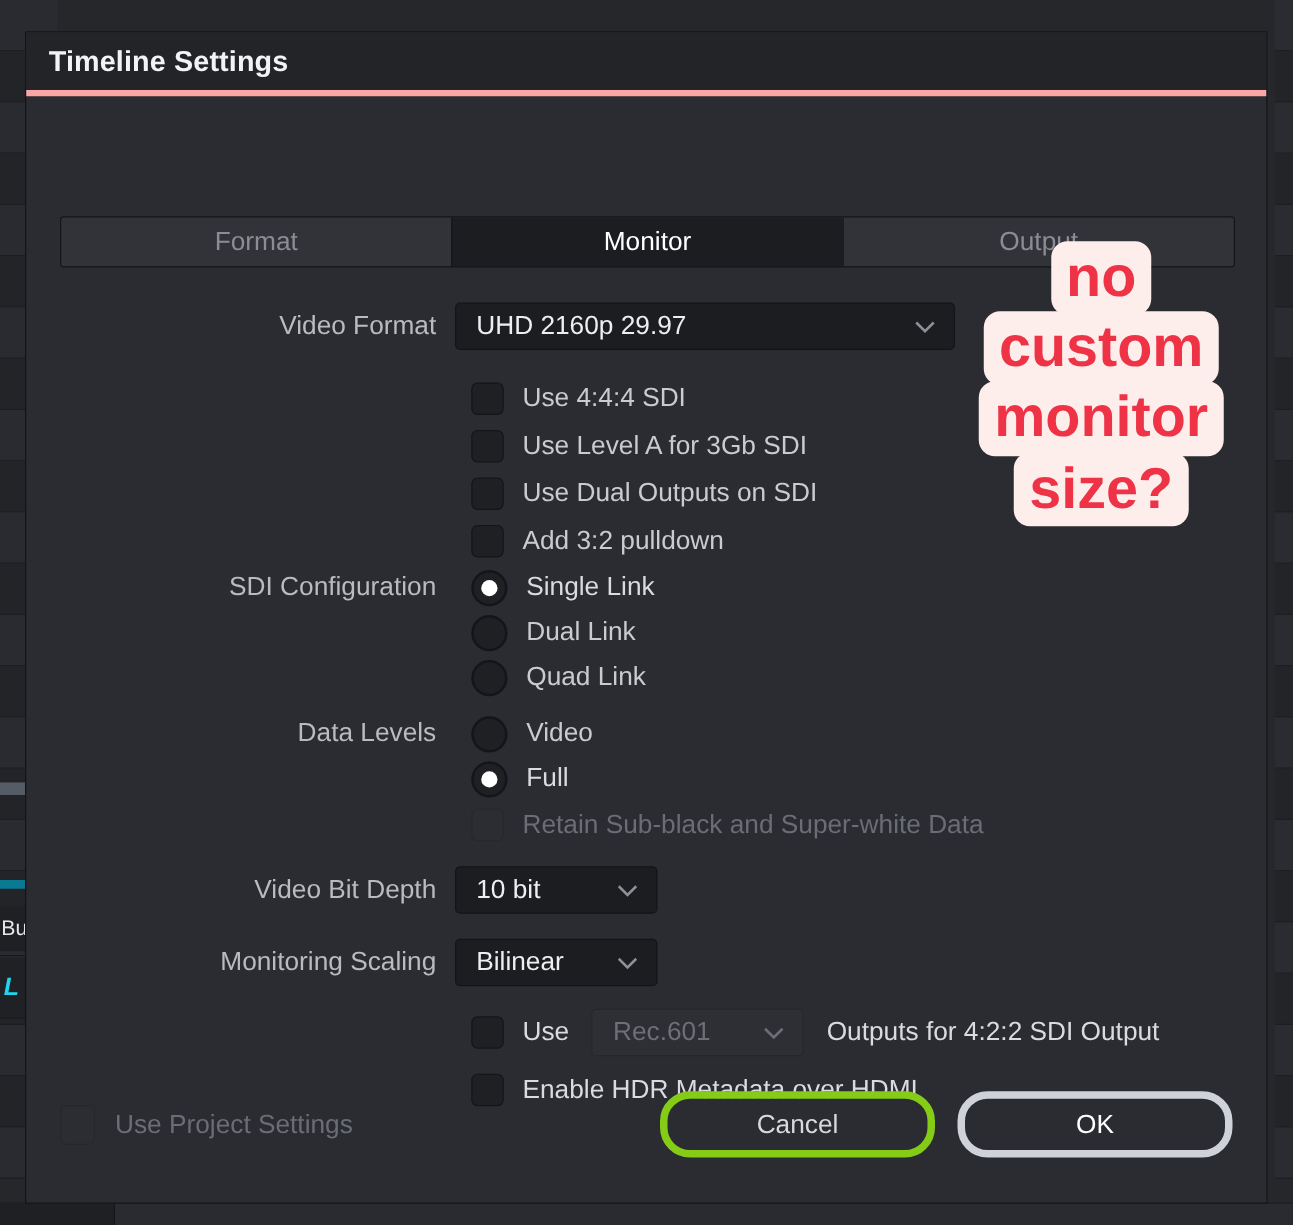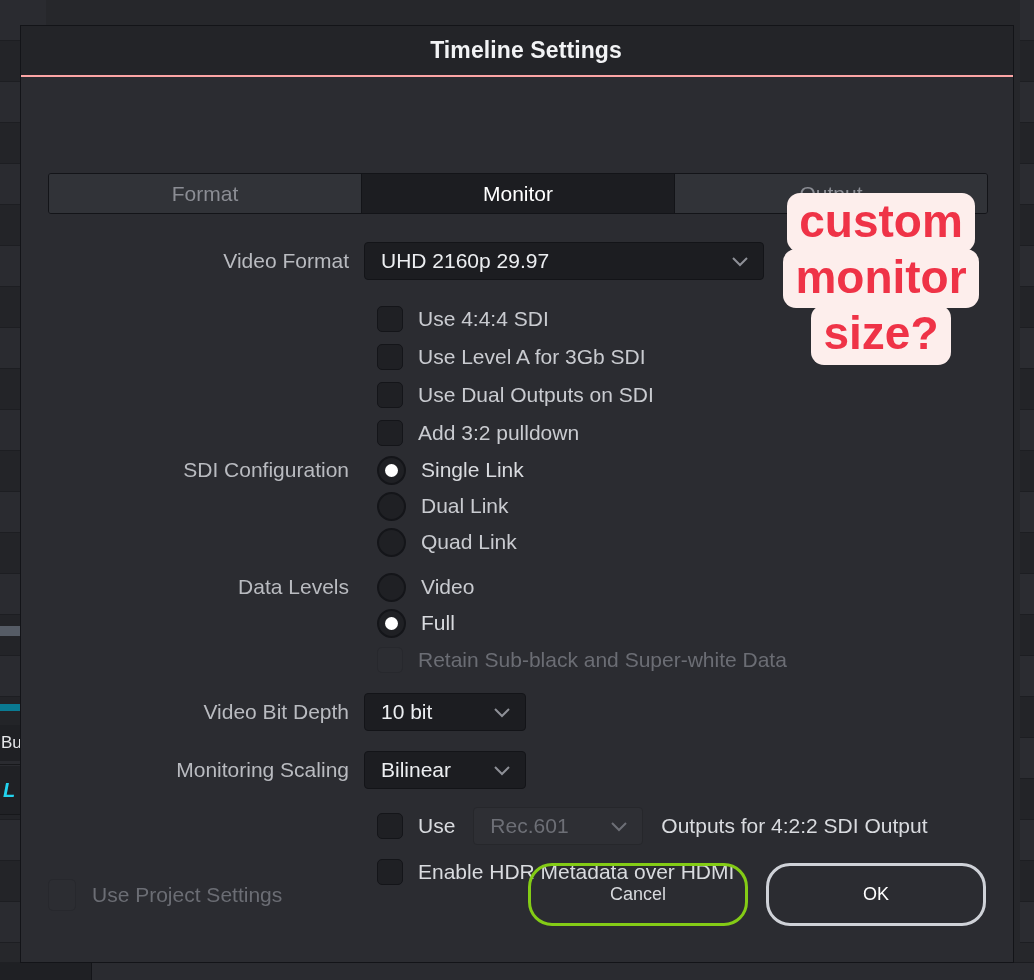--- a/index.html
+++ b/index.html
@@ -33,22 +33,22 @@
 
   
   #dialog {
     position: absolute; left: 20px; top: 25px; width: 994px; height: 938px;
     background: #2b2c31;
     border: 1px solid #131418;
     display: flex; flex-direction: column;
   }
   .titlebar {
     height: 51px; background: #232428;
-    border-bottom: 2px solid #fca5a5;
-    display: flex; align-items: center; padding-left: 18px; justify-content: center;
+    border-bottom: 5px solid #fca5a5;
+    display: flex; align-items: center; padding-left: 18px;
   }
   .title { color: #f2f3f5; font-size: 23px; font-weight: bold; letter-spacing: .1px; }
 
   .body { position: relative; flex: 1; }
 
   
   .tabs {
     position: absolute; left: 27px; top: 96px; width: 940px; height: 41px;
     display: flex; border: 1px solid #131418; border-radius: 3px; overflow: hidden;
   }
@@ -96,23 +96,23 @@
 
   
   .footer {
     position: absolute; left: 0; right: 0; bottom: 36px;
     display: flex; align-items: center; padding: 0 27px;
   }
   .ups { display: flex; align-items: center; gap: 16px; }
   .ups .txt { color: #6b6d74; font-size: 21px; }
   .btns { margin-left: auto; display: flex; gap: 18px; }
   .btn {
-    height: 63px; min-width: 220px; border-radius: 24px;
-    background: transparent; border: 3px solid #84cc16;
-    color: #d7d9dd; font-size: 18px; font-family: inherit;
+    height: 53px; min-width: 220px; border-radius: 24px;
+    background: transparent; border: 6px solid #84cc16;
+    color: #d7d9dd; font-size: 21px; font-family: inherit;
     display: flex; align-items: center; justify-content: center; cursor: default;
   }
   .btn.primary { border-color: #cfd2d8; color: #ffffff; }
 
   
   #callout {
     position: absolute; left: 755px; top: 196px; width: 252px; z-index: 40;
     pointer-events: none; text-align: center;
   }
   #callout .ln {
@@ -362,16 +362,17 @@
       <div class="btns">
         <button class="btn">Cancel</button>
         <button class="btn primary">OK</button>
       </div>
     </div>
 
   </div>
 </div>
 
 <div id="callout">
+  <div class="r"><span class="ln">no</span></div>
   <div class="r"><span class="ln">custom</span></div>
   <div class="r"><span class="ln">monitor</span></div>
   <div class="r"><span class="ln">size?</span></div>
 </div>
 
 </body></html>

